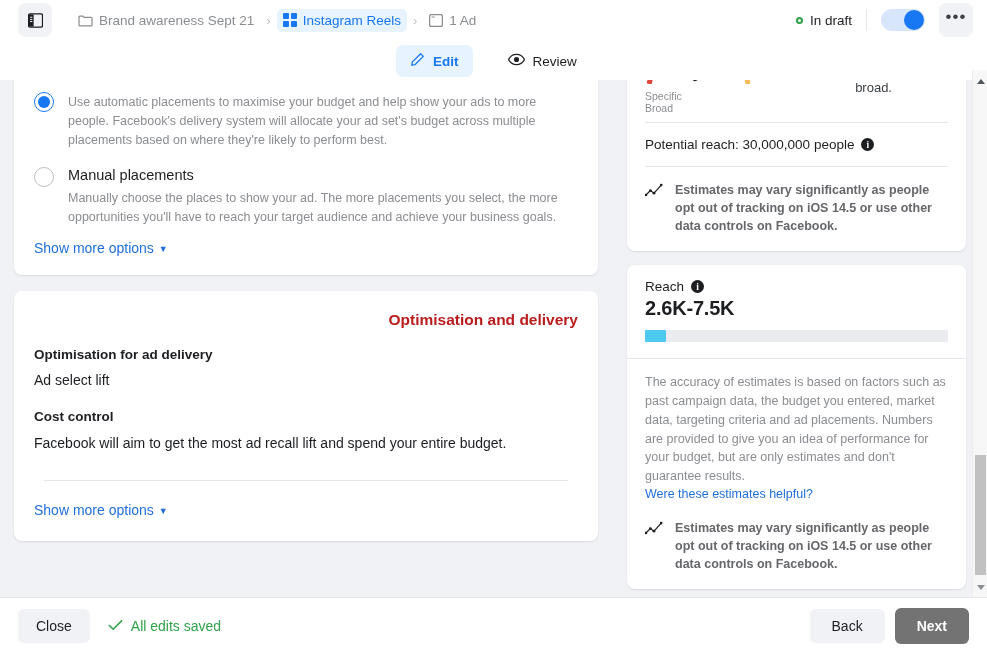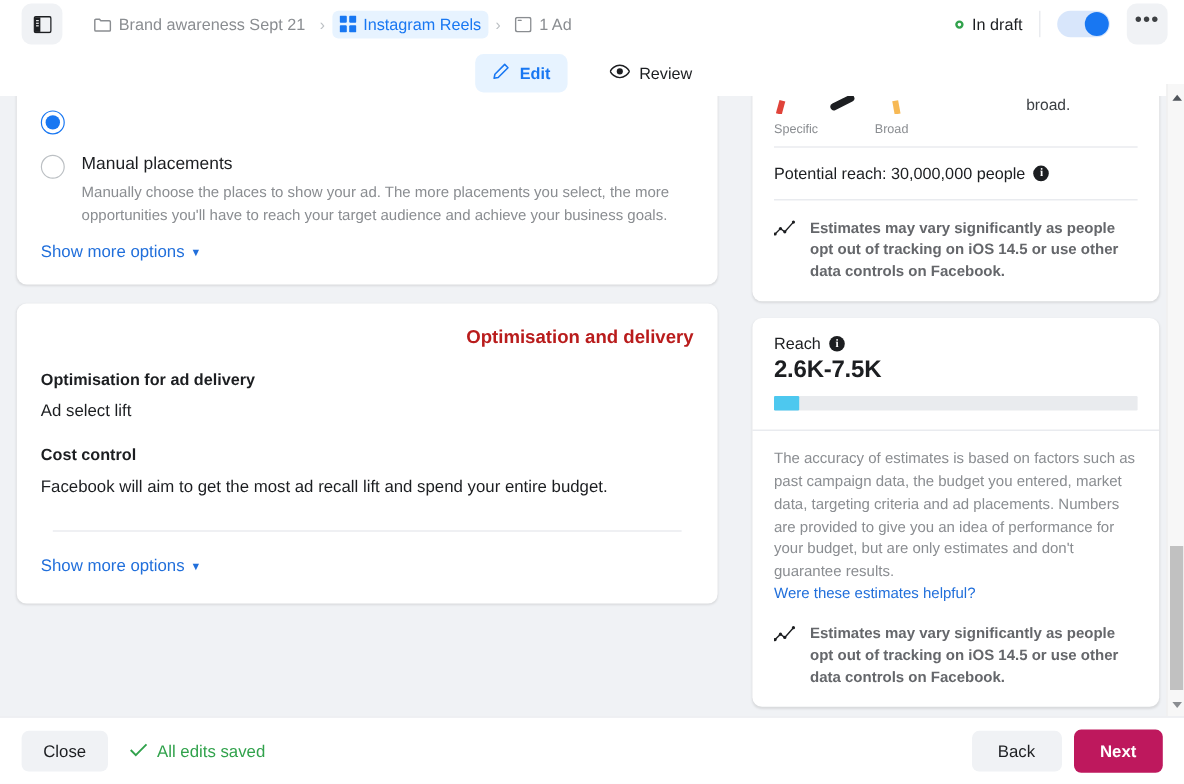--- a/index.html
+++ b/index.html
@@ -107,21 +107,21 @@
   
   .rightcol {
     position: absolute; left: 612px; top: 0; width: 375px; height: 517px;
     background: #f0f2f5; overflow: hidden;
   }
   .rcard {
     background: #fff; border-radius: 8px; margin: 0 21px 14px 15px;
     box-shadow: 0 1px 2px rgba(0,0,0,.10);
   }
   .gauge-row { display:flex; align-items: flex-end; padding: 0 18px; height: 34px; position: relative; }
-  .gauge-labels { display:flex; justify-content: space-between; width: 112px; margin-top: 2px; }
+  .gauge-labels { display:flex; justify-content: flex-start; width: 112px; margin-top: 2px; flex-direction: column; }
   .gauge-lbl { font-size: 10.5px; color: #8a8d91; }
   .broad-cut { position:absolute; right: 74px; top: 0px; font-size: 13px; color:#3b3f43; }
 
   .reach-line { font-size: 13.5px; color: #1c1e21; padding: 14px 18px; display:flex; align-items:center; gap:7px; }
   .info-i {
     width: 13px; height: 13px; border-radius: 50%; background: #1c1e21; color:#fff;
     font-size: 9.5px; font-weight: bold; display:inline-flex; align-items:center; justify-content:center;
     font-family: "Liberation Serif", serif; cursor: pointer;
   }
 
@@ -152,21 +152,21 @@
   
   .footer {
     position: absolute; left:0; top: 597px; width: 987px; height: 56px;
     background:#fff; border-top: 1px solid #e4e6eb; display:flex; align-items:center;
   }
   .btn {
     font-size: 14px; border-radius: 6px; padding: 9px 18px; cursor:pointer;
     border: none; font-family:"Liberation Sans", sans-serif;
   }
   .btn-grey { background:#f0f2f5; color:#1c1e21; }
-  .btn-blue { background:#be185d; color:#fff; font-weight:bold; }
+  .btn-blue { background:#737373; color:#fff; font-weight:bold; }
   .saved { display:flex; align-items:center; gap:8px; margin-left: 18px; color:#31a24c; font-size:14px;}
 </style>
 </head>
 <body>
 
 <div class="topbar">
   <div class="panel-toggle">
     <svg width="15" height="15" viewBox="0 0 16 16">
       <rect x="0.5" y="1" width="15" height="14" rx="1.5" fill="none" stroke="#1c1e21" stroke-width="1.4"></rect>
       <rect x="1" y="1.5" width="5" height="13" fill="#1c1e21"></rect>
@@ -243,20 +243,21 @@
 </div>
 
 <div class="body">
 
   <div class="leftcol">
 
     <div class="card first">
       <div class="radio-row" style="padding-top:10px;">
         <div class="radio-outer on"></div>
         <div>
+          <div class="radio-desc">Use automatic placements to maximise your budget and help show your ads to more people. Facebook's delivery system will allocate your ad set's budget across multiple placements based on where they're likely to perform best.</div>
         </div>
       </div>
 
       <div class="radio-row" style="padding-top:15px;">
         <div class="radio-outer"></div>
         <div>
           <div class="radio-title">Manual placements</div>
           <div class="radio-desc">Manually choose the places to show your ad. The more placements you select, the more opportunities you'll have to reach your target audience and achieve your business goals.</div>
         </div>
       </div>

